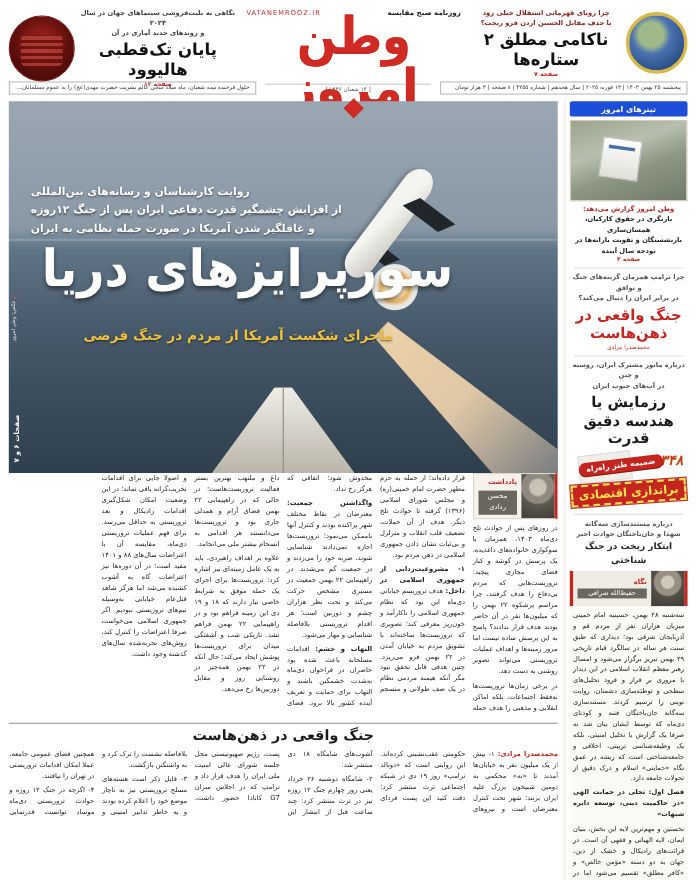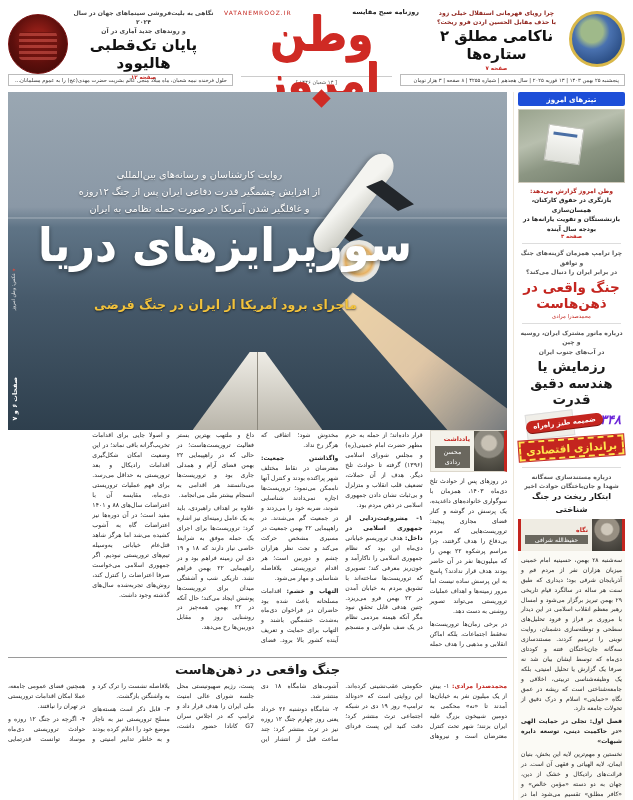--- a/index.html
+++ b/index.html
@@ -58,22 +58,22 @@
   .missile { position:absolute; left:332px; top:52px; width:27px; height:118px; border-radius:14px/18px;
     background: linear-gradient(100deg,#f4f4f0 40%,#cfcfc7 90%); transform:rotate(37deg); box-shadow:-2px 2px 4px rgba(0,0,0,.25);}
   .fin1,.fin2 { position:absolute; background:#22262a; }
   .fin1 { left:362px; top:96px; width:40px; height:15px; transform:rotate(37deg) skewX(-30deg); }
   .fin2 { left:318px; top:130px; width:34px; height:13px; transform:rotate(37deg) skewX(-30deg); }
   .flame { position:absolute; left:330px; top:148px; width:42px; height:42px; border-radius:50%;
     background: radial-gradient(circle,#fdeec2 0 26%, #e8b264 45%, #e7e6e1 58% 74%, rgba(220,220,215,0) 78%); }
   .boat { position:absolute; bottom:0; left:37%; width:26%; height:78px;
     background: linear-gradient(180deg,#efede6,#b9b5aa); clip-path: polygon(44% 0, 56% 0, 100% 100%, 0 100%); }
   .boat:after{content:"";position:absolute;left:49.5%;top:0;bottom:0;width:1px;background:#8d897e;}
-  .hero-kicker { position:absolute; top:74px; right:136px; left:20px; text-align:center;
-    color:#fff; font-size:9.8px; font-weight:normal; line-height:1.75; text-shadow:0 1px 2px rgba(0,0,0,.5);}
+  .hero-kicker { position:absolute; top:74px; right:136px; left:20px; text-align:left;
+    color:#fff; font-size:9.8px; font-weight:bold; line-height:1.75; text-shadow:0 1px 2px rgba(0,0,0,.5);}
   .hero-headline { position:absolute; top:128px; right:95px; left:12px; text-align:right;
     color:#fff; font-size:43px; font-weight:900; letter-spacing:-1px; z-index:2;
     text-shadow:0 2px 4px rgba(0,0,0,.45); transform:scaleY(1.08); }
   .hero-sub { position:absolute; top:205px; right:150px; left:20px; text-align:right;
     color:#f2c23c; font-size:12.5px; font-weight:900; text-shadow:0 1px 2px rgba(0,0,0,.6); }
   .vpages { position:absolute; left:3px; bottom:10px; writing-mode:vertical-rl; transform:rotate(180deg);
     color:#fff; font-size:6.5px; font-weight:bold; letter-spacing:1px;}
   .vcredit { position:absolute; left:3px; top:175px; writing-mode:vertical-rl; transform:rotate(180deg);
     color:#e3e3e3; font-size:4.8px; }
   .vcredit:before { content:"✶"; color:#e04a3c; font-size:5px; }
@@ -111,21 +111,21 @@
   .sb-kk.red { color:#b3221c; }
   .sb-t1 { font-size:17.5px; font-weight:900; text-align:center; line-height:1.12; margin:3px 0 1px; letter-spacing:-0.5px;}
   .sb-page { text-align:center; color:#c4251f; font-size:5.3px; font-weight:bold; margin-bottom:2px;}
   .sb-div { border-top:1px solid #ddd; margin:4px 4px; }
   .sb-tred { font-size:13.5px; font-weight:900; color:#c4251f; text-align:center; line-height:1.2; margin:2px 0;}
   .sb-t2 { font-size:13.5px; font-weight:900; text-align:center; line-height:1.22; margin:2px 0; letter-spacing:-0.4px;}
   .sb-note { text-align:center; font-size:5.3px; color:#c4251f; margin:1px 0 2px; }
   .raah { position:relative; height:52px; margin:3px 0 2px; }
   .raah-thumb { position:absolute; left:8px; top:1px; width:48px; height:26px; background:#f0eee8;
      border:1px solid #ddd; transform:rotate(-7deg); }
-  .raah-num { position:absolute; right:4px; top:1px; font-size:13px; font-weight:900; font-style:italic; color:#6d28d9;}
+  .raah-num { position:absolute; right:4px; top:1px; font-size:13px; font-weight:900; font-style:italic; color:#c2410c;}
   .raah-pill { position:absolute; right:22px; top:6px; background:#c4251f; color:#fff; border-radius:9px;
      font-size:7px; font-weight:900; padding:2px 7px; transform:rotate(-7deg); white-space:nowrap; z-index:2;
      box-shadow:0 1px 0 #801512;}
   .raah-banner { position:absolute; left:1px; right:1px; top:27px; background:#c4251f; color:#ffe54d;
      border:2px dashed #ffe54d; outline:1.5px solid #c4251f; text-align:center; font-size:10.5px;
      font-weight:900; padding:2px 0; transform:rotate(-4deg); z-index:3;}
   .negah-strip { display:flex; align-items:stretch; height:32px; background:#efece3;
      border-right:3px solid #c4251f; border-left:3px solid #c4251f; margin:3px 0 0; }
   .negah-photo { width:30px; background:
      radial-gradient(circle at 50% 32%, #cfc8bb 0 20%, #978f82 26% 45%, #55514a 50%, #3c3a34 100%); }
@@ -248,21 +248,21 @@
         <div class="fin1"></div>
         <div class="flame"></div>
         <div class="boat"></div>
 
         <div class="hero-kicker">
           <span>روایت کارشناسان و رسانه‌های بین‌المللی</span><br>
           <span>از افزایش چشمگیر قدرت دفاعی ایران پس از جنگ ۱۲روزه</span><br>
           <span>و غافلگیر شدن آمریکا در صورت حمله نظامی به ایران</span>
         </div>
         <div class="hero-headline">سورپرایزهای دریا</div>
-        <div class="hero-sub">ماجرای برود آمریکا از ایران در جنگ فرضی</div>
+        <div class="hero-sub">ماجرای شکست آمریکا از مردم در جنگ فرضی</div>
         <div class="vpages">صفحات ۶ و ۷</div>
         <div class="vcredit">عکس: وطن امروز</div>
       </div>
 
       <section>
         <div class="cols">
           <div class="author-box">
             <div class="abox-photo"></div>
             <div class="abox-meta">
               <div class="abox-label">یادداشت</div>

